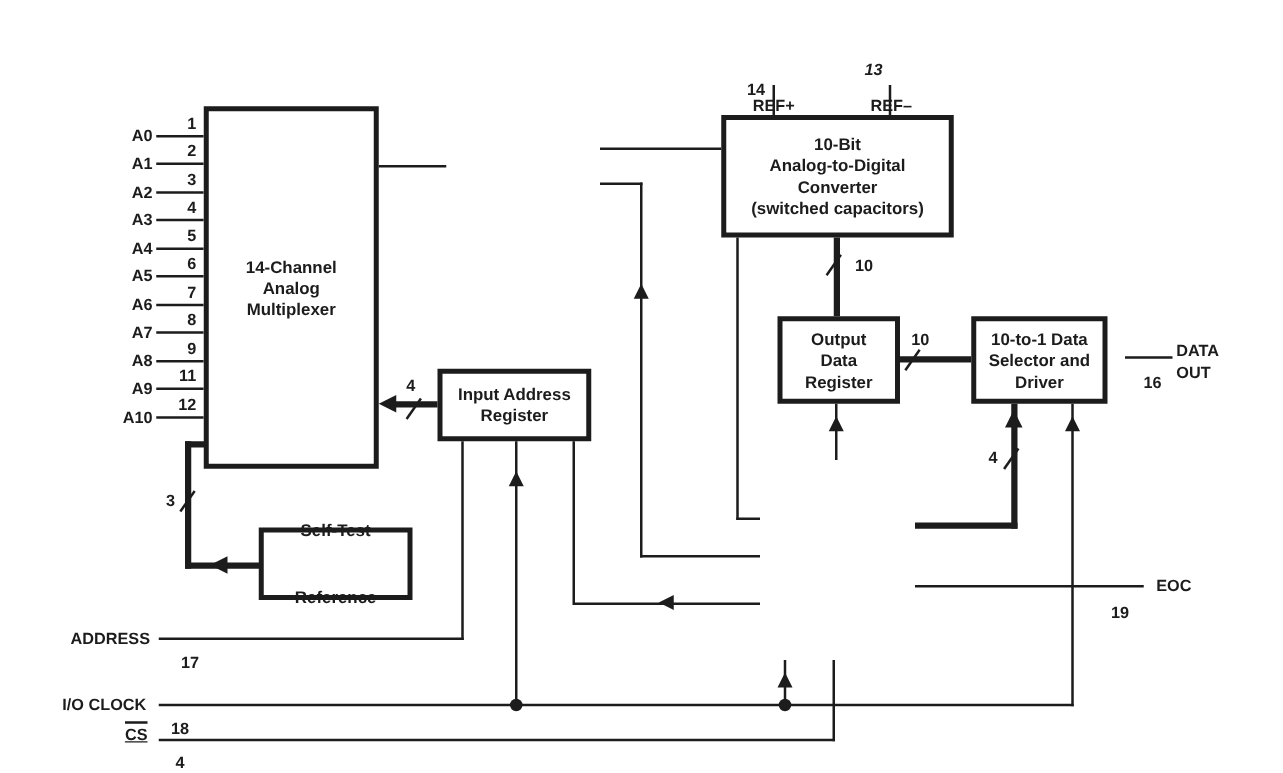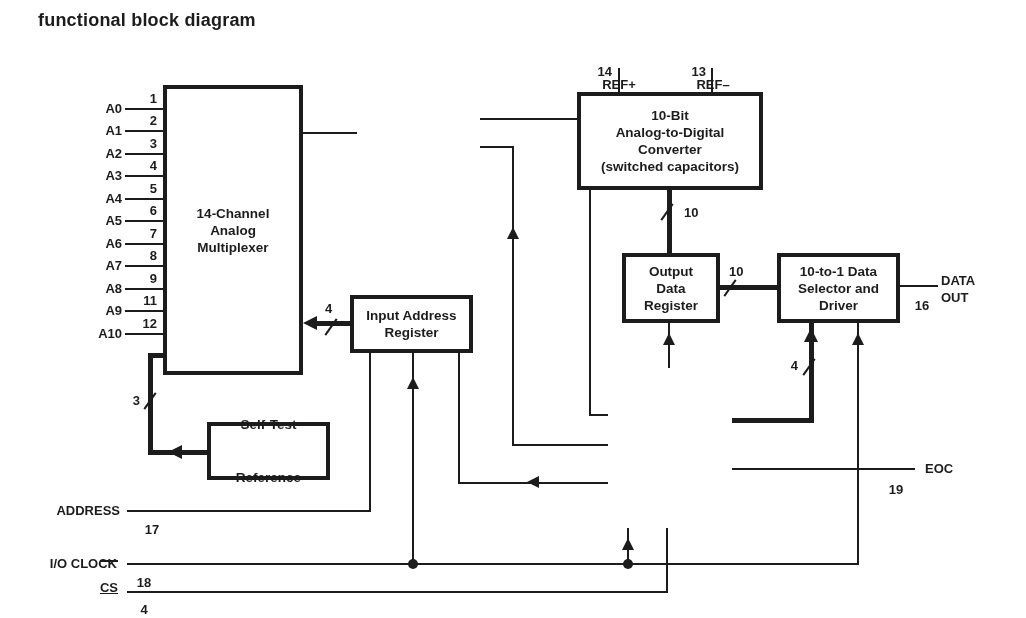--- a/index.html
+++ b/index.html
@@ -14,28 +14,27 @@
   .hl{position:absolute;height:2px;background:var(--ink,#1c1c1c);}
   .vl{position:absolute;width:2px;background:var(--ink,#1c1c1c);}
   .hb{position:absolute;height:5px;background:var(--ink,#1c1c1c);}
   .vb{position:absolute;width:5px;background:var(--ink,#1c1c1c);}
   .arr-up{position:absolute;width:0;height:0;border-left:6px solid transparent;border-right:6px solid transparent;border-bottom:12px solid var(--ink,#1c1c1c);}
   .arr-up.bk{border-left-width:7px;border-right-width:7px;border-bottom-width:14px;}
   .arr-left{position:absolute;width:0;height:0;border-top:6px solid transparent;border-bottom:6px solid transparent;border-right:12px solid var(--ink,#1c1c1c);}
   .arr-left.bk{border-top-width:7px;border-bottom-width:7px;border-right-width:14px;}
   .slash{position:absolute;width:2px;height:20px;background:var(--ink,#1c1c1c);transform:rotate(35deg);}
   .dot{position:absolute;width:10px;height:10px;border-radius:50%;background:var(--ink,#1c1c1c);}
-  .ol{border-top:2px solid var(--ink,#1c1c1c);padding-top:18px;text-decoration:underline;}
+  .ol{border-top:2px solid var(--ink,#1c1c1c);padding-top:1px;text-decoration:underline;}
 </style>
 </head>
 <body>
 
 <div id="diagram">
 
-  <div class="title">functional block diagram</div>
 
   <div>
     <div class="lbl rgt" style="left:58px;top:102px;width:64px;">A0</div>
     <div class="lbl rgt" style="left:125px;top:92px;width:32px;">1</div>
     <div class="hl" style="left:125px;top:108px;width:38px;"></div>
   </div>
   <div>
     <div class="lbl rgt" style="left:58px;top:124px;width:64px;">A1</div>
     <div class="lbl rgt" style="left:125px;top:114px;width:32px;">2</div>
     <div class="hl" style="left:125px;top:130px;width:38px;"></div>
@@ -99,21 +98,21 @@
     <div>Converter</div>
     <div>(switched capacitors)</div>
   </div>
 
   <div class="box" style="left:622px;top:253px;width:98px;height:70px;">
     <div>Output</div>
     <div>Data</div>
     <div>Register</div>
   </div>
 
-  <div class="box" style="left:777px;top:253px;width:123px;height:70px;text-align:right;">
+  <div class="box" style="left:777px;top:253px;width:109px;height:70px;text-align:right;">
     <div>10-to-1 Data</div>
     <div>Selector and</div>
     <div>Driver</div>
   </div>
 
   <div class="box" style="left:350px;top:295px;width:123px;height:58px;">
     <div>Input Address</div>
     <div>Register</div>
   </div>
 
@@ -179,21 +178,21 @@
 
   <div class="slash" style="left:149px;top:391px;"></div>
   <div class="lbl rgt" style="left:122px;top:394px;width:18px;">3</div>
 
   <div class="slash" style="left:808px;top:357px;"></div>
   <div class="lbl rgt" style="left:780px;top:359px;width:18px;">4</div>
 
   <div class="lbl ctr" style="left:592px;top:46px;width:54px;">REF+</div>
   <div class="lbl rgt" style="left:586px;top:65px;width:26px;">14</div>
   <div class="lbl ctr" style="left:686px;top:46px;width:54px;">REF–</div>
-  <div class="lbl rgt" style="left:680px;top:65px;width:26px;">13</div>
+  <div class="lbl rgt" style="left:680px;top:49px;width:26px;font-style:italic;">13</div>
 
   <div class="lbl ctr" style="left:908px;top:267px;width:28px;">16</div>
   <div class="lbl" style="left:941px;top:272px;line-height:17px;">
     <div>DATA</div>
     <div>OUT</div>
   </div>
 
   <div class="lbl ctr" style="left:882px;top:451px;width:28px;">19</div>
   <div class="lbl" style="left:925px;top:462px;">EOC</div>
 

